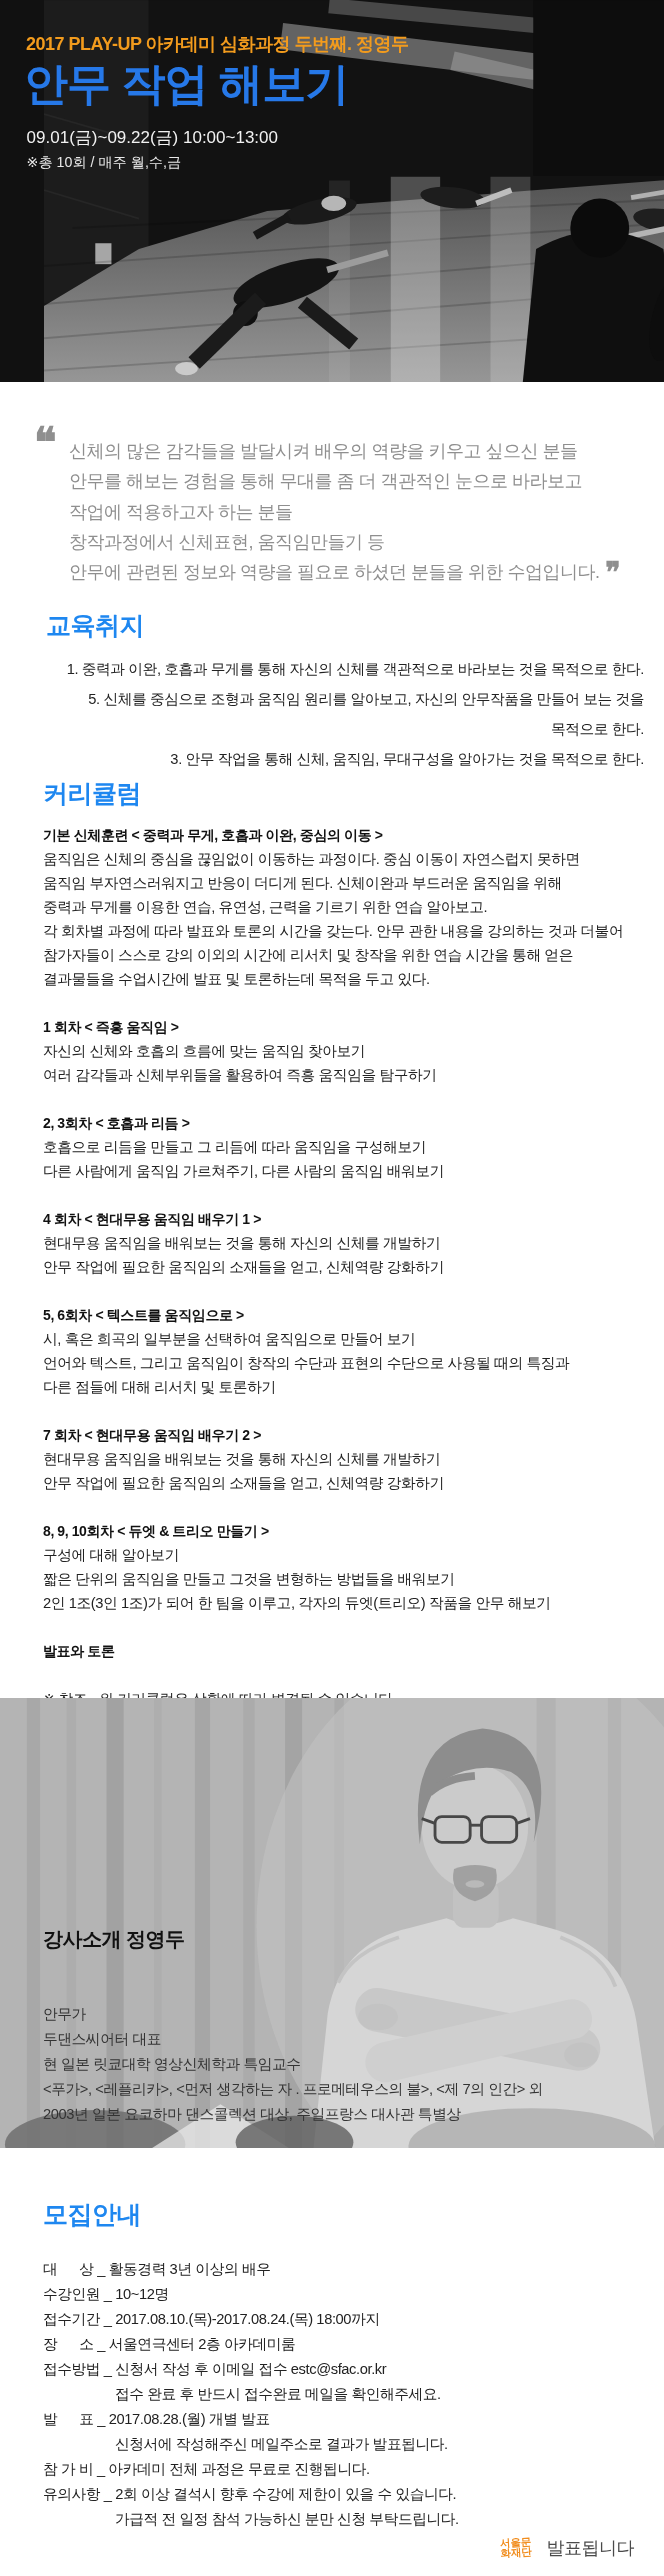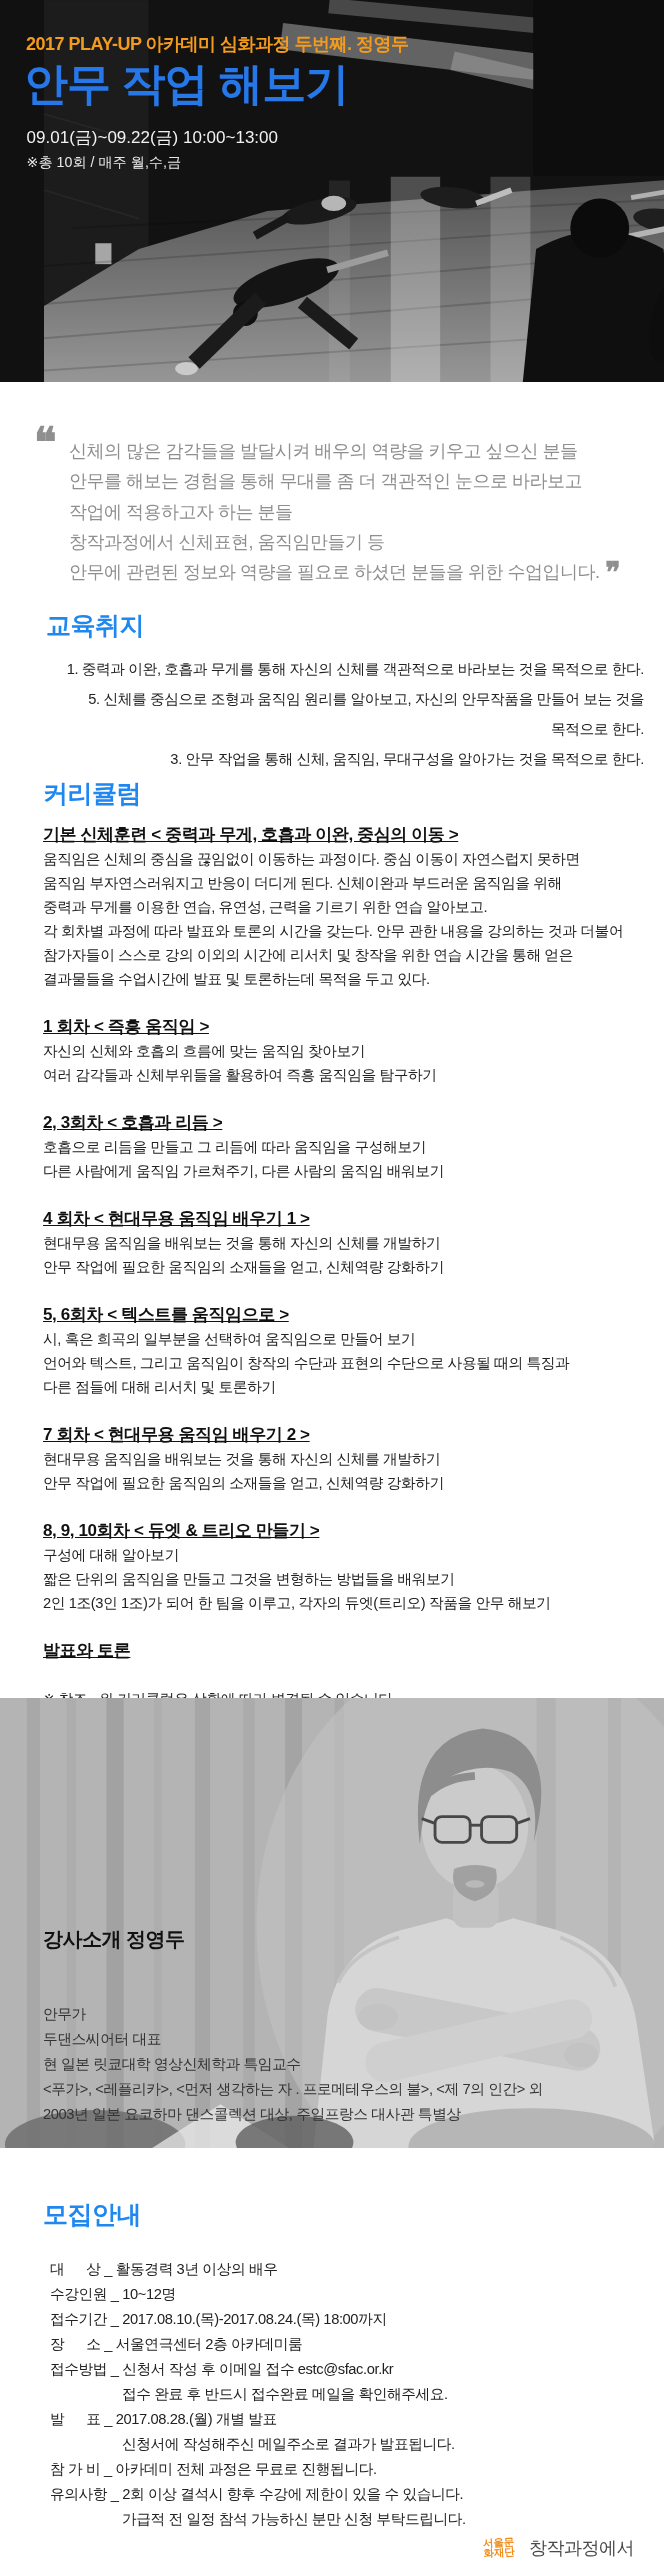--- a/index.html
+++ b/index.html
@@ -24,32 +24,32 @@
   .qclose { font-size:28.5px; font-weight:bold; color:#8f8f8f; font-family:"DejaVu Serif","Liberation Serif",serif;
             vertical-align:-3.8px; margin-left:5.7px; line-height:9.5px; }
   
   .sec-heading { font-size:25px; font-weight:800; color:var(--accent-blue,#1e87f0); letter-spacing:-0.5px; line-height:28.5px; }
   .purpose { position:absolute; left:46px; top:611px; width:598px; }
   .purpose .sec-heading { margin-bottom:14.2px; }
   .p-line { font-size:14.7px; line-height:30px; color:#222; letter-spacing:-0.4px; white-space:nowrap;text-align:right; }
   .curriculum { position:absolute; left:43px; top:779px; width:603px; }
   .curriculum .sec-heading { margin-bottom:15px; }
   .cur-block { margin-bottom:24px; }
-  .cur-title { font-size:17px; font-weight:bold; color:#111; line-height:24px; letter-spacing:-0.4px; white-space:nowrap;text-decoration:underline; }
+  .cur-title { font-size:14px; font-weight:bold; color:#111; line-height:24px; letter-spacing:-0.4px; white-space:nowrap; }
   .cur-line  { font-size:14.7px; color:#222; line-height:24px; letter-spacing:-0.4px; white-space:nowrap; }
   .cur-note  { margin-top:20px; font-size:14.7px; color:#222; line-height:24px; letter-spacing:-0.4px; }
   
   .inst-photo { position:absolute; left:0; top:1698px; width:665px; height:450px; background:#b4b4b4; }
   .inst-heading { position:absolute; left:43px; top:1926px; font-size:20px; font-weight:800; color:#111; letter-spacing:-0.5px; }
   .inst-lines { position:absolute; left:43px; top:2002px; }
   .inst-line { font-size:14.7px; line-height:25px; color:#333; letter-spacing:-0.4px; white-space:nowrap; }
   
   .recruit { position:absolute; left:43px; top:2200px; width:598px; }
   .recruit .sec-heading { margin-bottom:28.5px; }
-  .rec-line { font-size:14.7px; line-height:25px; color:#222; letter-spacing:-0.4px; white-space:pre-wrap;margin-left:7px; }
+  .rec-line { font-size:14.7px; line-height:25px; color:#222; letter-spacing:-0.4px; white-space:pre-wrap; }
   .rec-line.indent { padding-left:72px; }
   
   .footer { position:absolute; right:31px; top:2536px; display:flex; align-items:center; gap:11.4px; }
   .footer-logo { width:38px; color:var(--logo-orange,#f18d1e); font-size:10.4px; font-weight:bold;
                  line-height:10.4px; text-align:center; word-break:break-all; transform:rotate(-3deg); }
   .footer-name { font-size:18px; color:#4a4a4a; letter-spacing:-0.5px; font-weight:500; }
 </style>
 </head>
 <body>
 
@@ -263,17 +263,17 @@
     <div class="rec-line indent">접수 완료 후 반드시 접수완료 메일을 확인해주세요.</div>
     <div class="rec-line">발      표 _ 2017.08.28.(월) 개별 발표</div>
     <div class="rec-line indent">신청서에 작성해주신 메일주소로 결과가 발표됩니다.</div>
     <div class="rec-line">참 가 비 _ 아카데미 전체 과정은 무료로 진행됩니다.</div>
     <div class="rec-line">유의사항 _ 2회 이상 결석시 향후 수강에 제한이 있을 수 있습니다.</div>
     <div class="rec-line indent">가급적 전 일정 참석 가능하신 분만 신청 부탁드립니다.</div>
   </div>
 
   <div class="footer">
     <div class="footer-logo">서울문화재단</div>
-    <div class="footer-name">창작과정에서</div>
+    <div class="footer-name">발표됩니다</div>
   </div>
 
 </div>
 
 
 </body></html>

